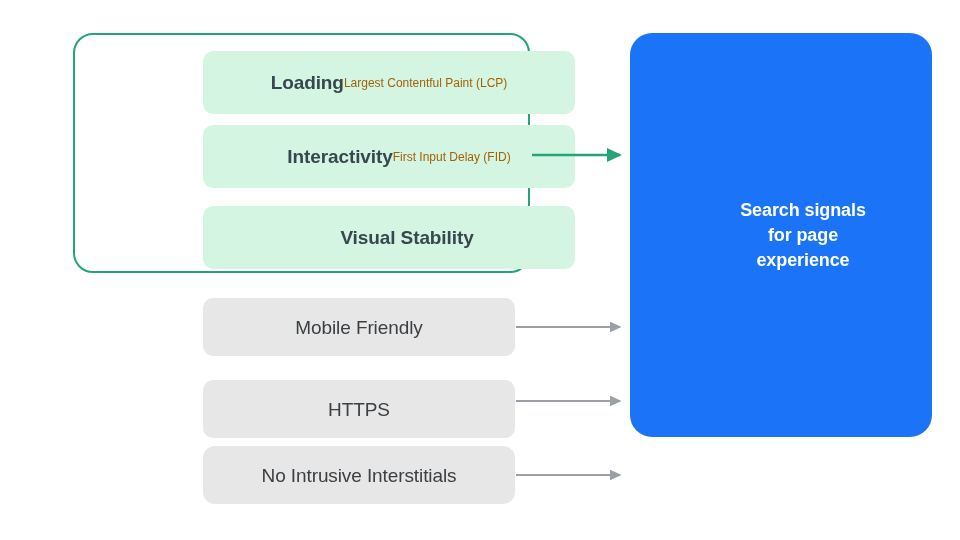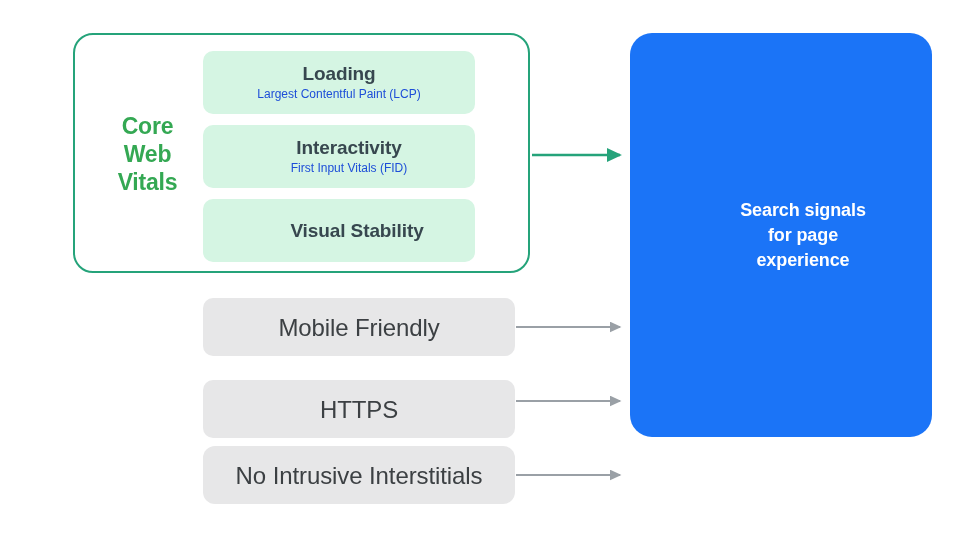--- a/index.html
+++ b/index.html
@@ -43,43 +43,43 @@
     font-weight: bold;
     line-height: 28px;
     letter-spacing: -0.2px;
   }
   .cwv-label span { display: block; }
 
   
   .metric {
     position: absolute;
     left: 203px;
-    width: 272px;
+    width: 372px;
     height: 63px;
     background: #d5f5e3;
     border-radius: 10px;
     box-sizing: border-box;
     display: flex;
-    flex-direction: column;
+    flex-direction: row;
     align-items: center;
     justify-content: center;
   }
   .metric.m0 { top: 51px; }
   .metric.m1 { top: 125px; padding-left: 20px; }
-  .metric.m2 { top: 199px; padding-left: 36px; }
+  .metric.m2 { top: 206px; padding-left: 36px; }
 
   .metric-title {
     color: #37474f;
     font-size: 19px;
     font-weight: bold;
     line-height: 23px;
     letter-spacing: -0.1px;
   }
   .metric-sub {
-    color: #1d4ed8;
+    color: #a16207;
     font-size: 12px;
     font-weight: normal;
     line-height: 17px;
     margin-top: 1px;
   }
 
   
   .signal {
     position: absolute;
     left: 203px;
@@ -90,21 +90,21 @@
     display: flex;
     align-items: center;
     justify-content: center;
   }
   .signal.s0 { top: 298px; }
   .signal.s1 { top: 380px; }
   .signal.s2 { top: 446px; border-radius: 12px; }
 
   .signal-title {
     color: #3c4043;
-    font-size: 24px;
+    font-size: 19px;
     font-weight: normal;
     line-height: 23px;
     letter-spacing: -0.1px;
   }
 
   
   .outcome {
     position: absolute;
     left: 630px;
     top: 33px;
@@ -137,34 +137,29 @@
     pointer-events: none;
   }
 </style>
 </head>
 <body>
 
 <div id="stage">
 
   <div class="cwv-frame"></div>
 
-  <div class="cwv-label">
-    <span>Core</span>
-    <span>Web</span>
-    <span>Vitals</span>
-  </div>
 
   <div class="metric m0">
     <div class="metric-title">Loading</div>
     <div class="metric-sub">Largest Contentful Paint (LCP)</div>
   </div>
 
   <div class="metric m1">
     <div class="metric-title">Interactivity</div>
-    <div class="metric-sub">First Input Vitals (FID)</div>
+    <div class="metric-sub">First Input Delay (FID)</div>
   </div>
 
   <div class="metric m2">
     <div class="metric-title">Visual Stability</div>
   </div>
 
   <div class="signal s0">
     <div class="signal-title">Mobile Friendly</div>
   </div>
 

